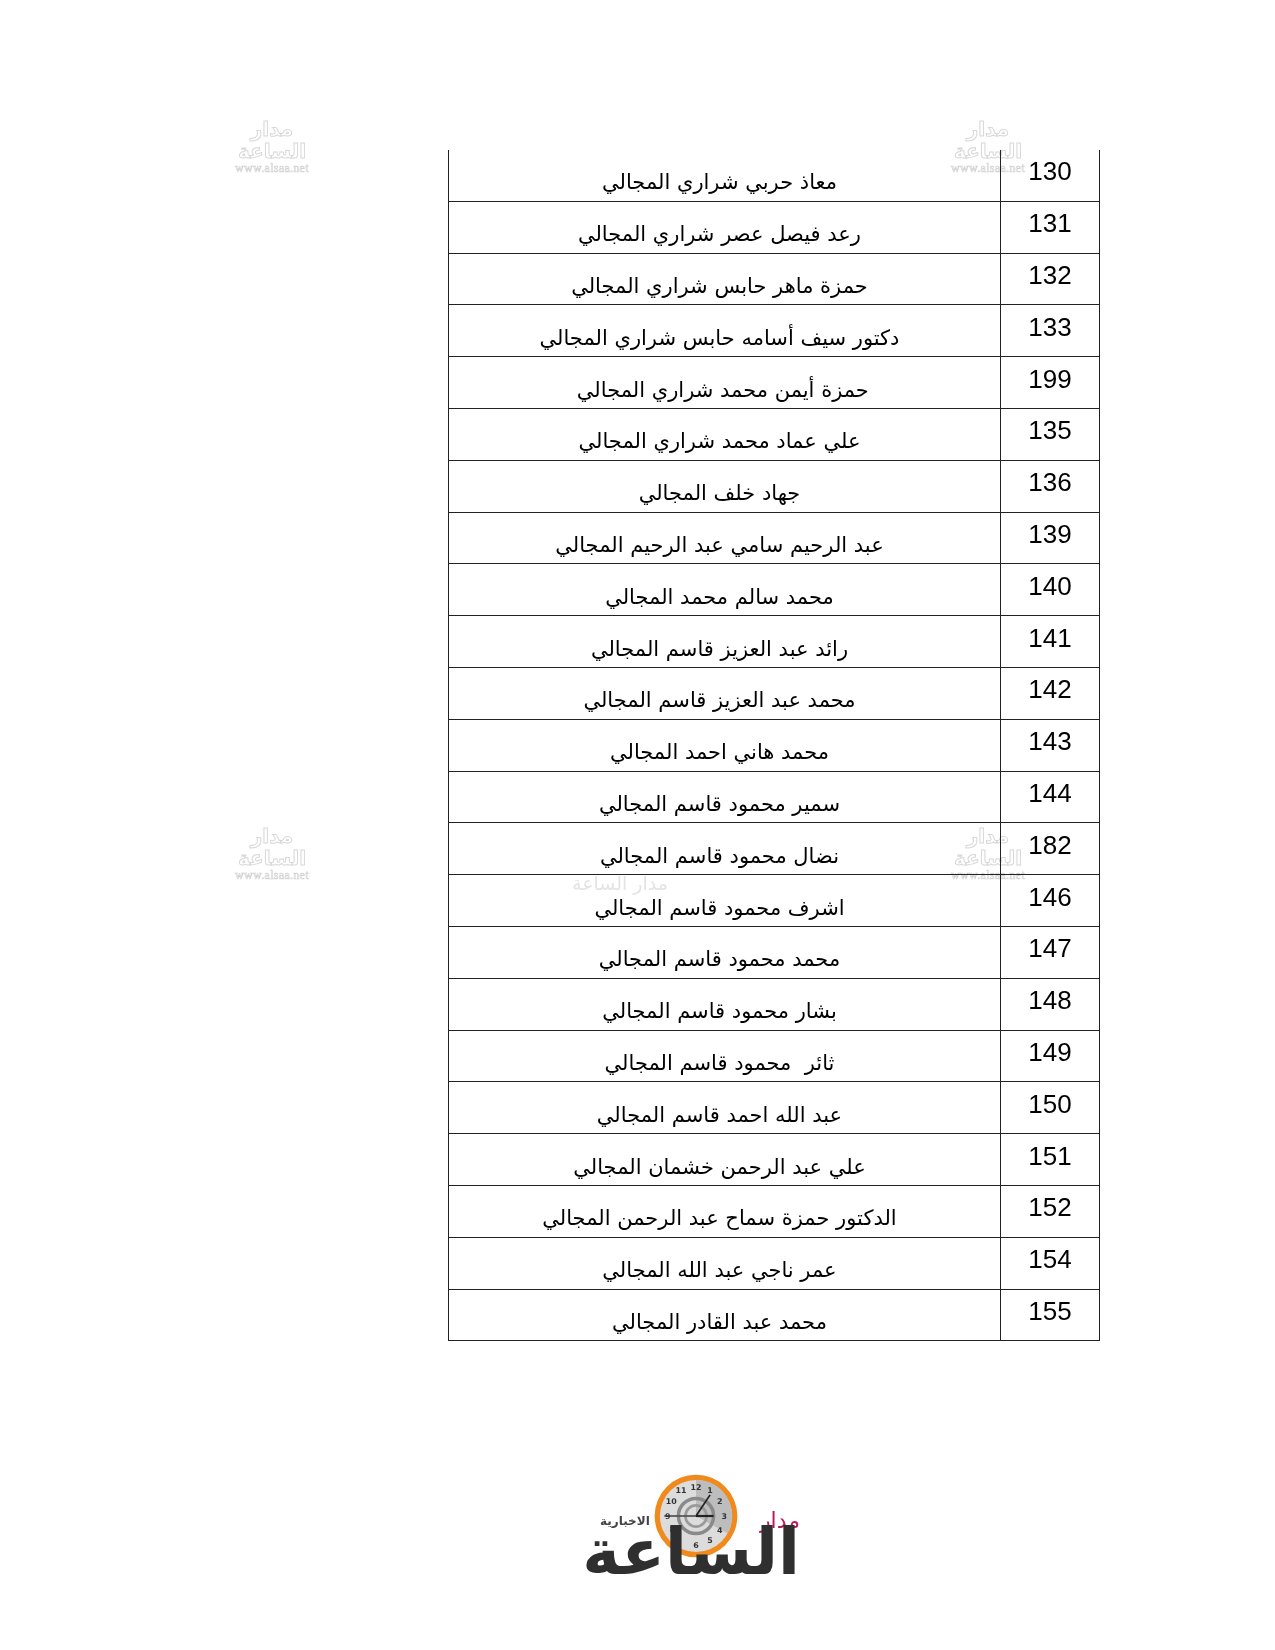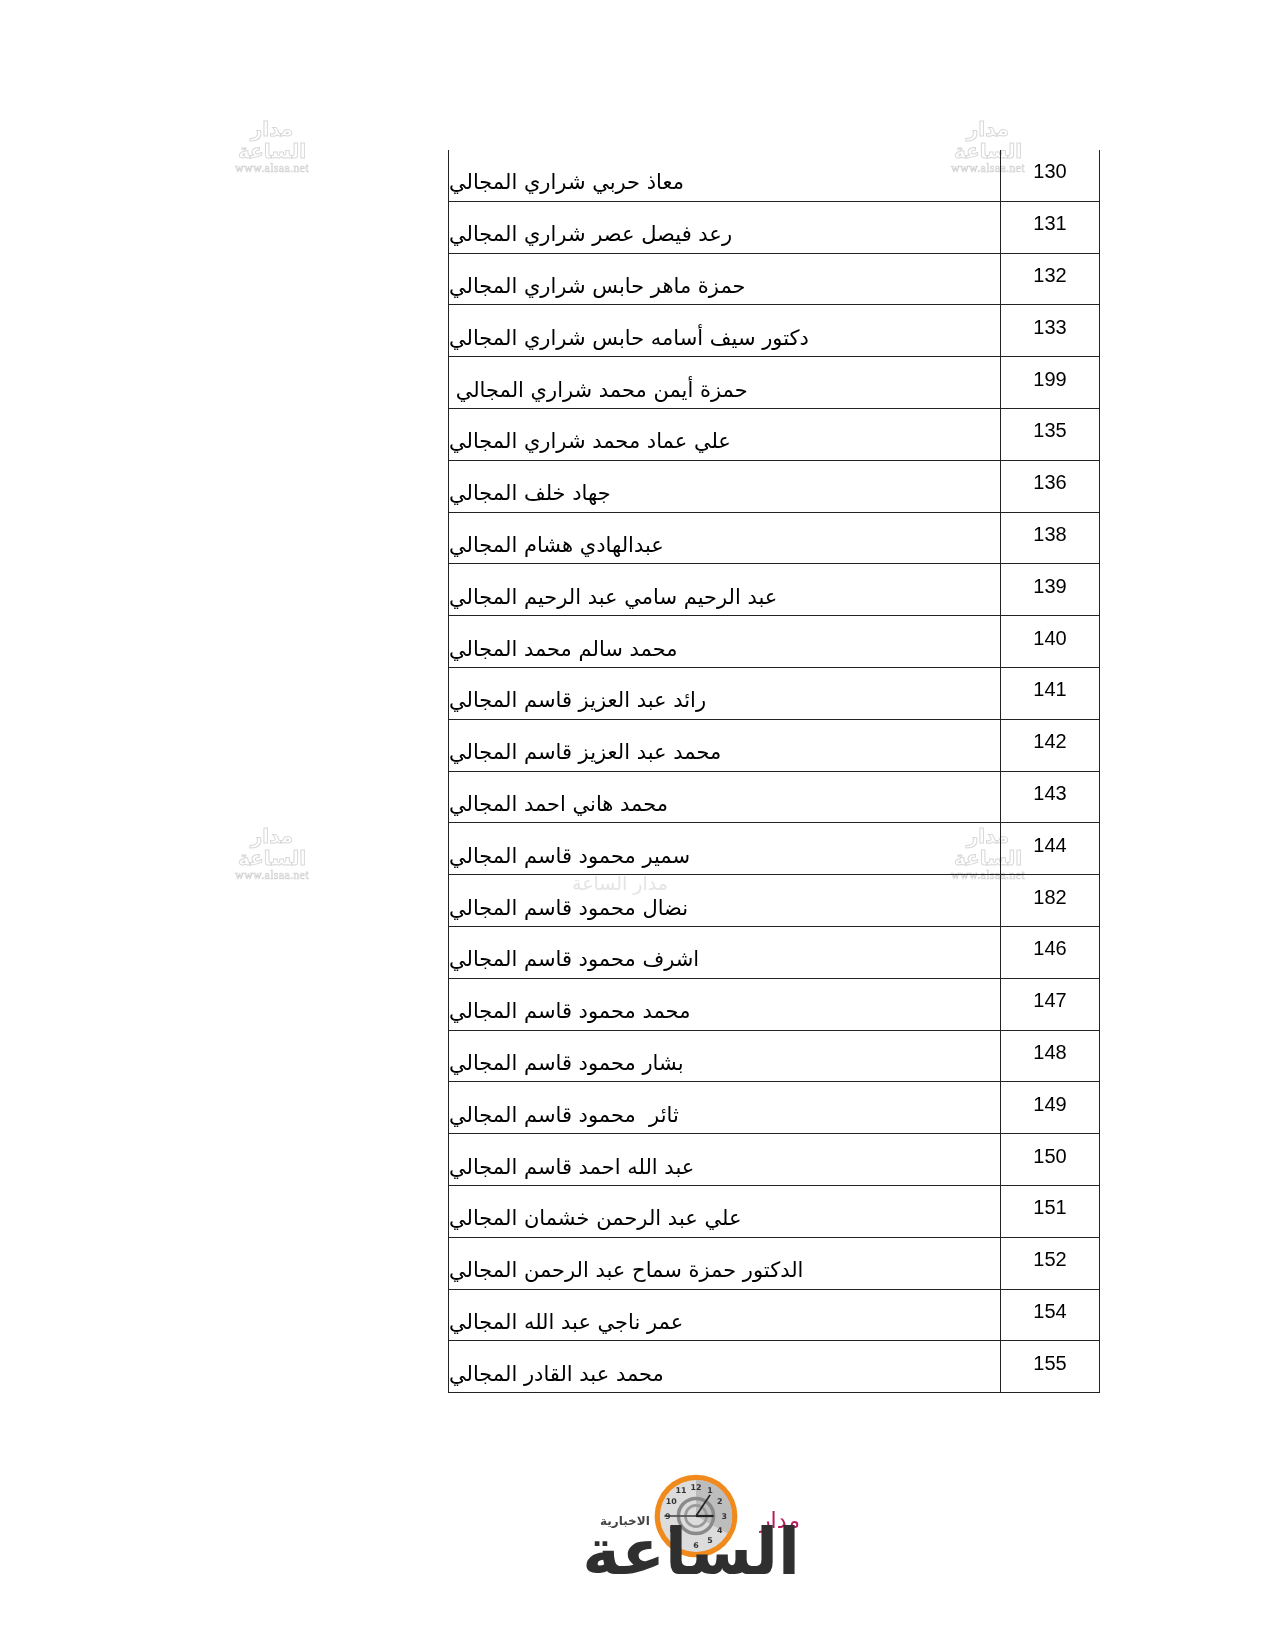--- a/index.html
+++ b/index.html
@@ -9,28 +9,28 @@
     }
     .page { position: absolute; left: 0; top: 0; width: 1275px; height: 1247px; }
     .names-table {
       position: absolute; left: 448px; top: 150px; width: 650px;
       border-collapse: collapse; table-layout: fixed;
     }
     .names-table td {
       height: 50.8px; padding: 0; border: 1px solid #222; vertical-align: middle;
     }
     .names-table tr:first-child td { border-top: none; }
-    .col-name { width: 551px; text-align: left; direction: rtl; }
+    .col-name { width: 551px; text-align: center; direction: rtl; }
     .col-num { width: 98px; text-align: center; }
     .name-text {
       display: block; font-size: 21px; color: #000; padding-right: 10px; padding-top: 14px;
       white-space: pre; line-height: 30px;
     }
     .num-text {
-      display: block; font-family: "Liberation Sans", sans-serif; font-size: 20px; color: #000;
+      display: block; font-family: "Liberation Sans", sans-serif; font-size: 26px; color: #000;
       padding-bottom: 8px; line-height: 30px;
     }
     .wm { position: absolute; color: #e6e6e6; text-align: center; pointer-events: none; }
     .wm-title { font-size: 20px; font-weight: bold; line-height: 22px;
       color: #fff; -webkit-text-stroke: 1px #d8d8d8; direction: rtl; }
     .wm-url { font-family: "Liberation Serif", serif; font-size: 12px; line-height: 12px;
       color: #fff; -webkit-text-stroke: 0.6px #d0d0d0; letter-spacing: 0.3px; }
     .wm-center { position: absolute; font-size: 19px; color: #e4e4e4; direction: rtl; }
     .logo { position: absolute; left: 600px; top: 1478px; width: 200px; height: 100px; }
     .logo-title { position: absolute; right: 0; top: 30px; font-size: 22px; font-weight: normal; color: #be185d; direction: rtl; }
@@ -110,28 +110,20 @@
           <td class="col-num">
             <span class="num-text">135</span>
           </td>
         </tr>
         <tr>
           <td class="col-name">
             <span class="name-text">جهاد خلف المجالي</span>
           </td>
           <td class="col-num">
             <span class="num-text">136</span>
-          </td>
-        </tr>
-        <tr>
-          <td class="col-name">
-            <span class="name-text">عبدالهادي هشام المجالي</span>
-          </td>
-          <td class="col-num">
-            <span class="num-text">138</span>
           </td>
         </tr>
         <tr>
           <td class="col-name">
             <span class="name-text">عبد الرحيم سامي عبد الرحيم المجالي</span>
           </td>
           <td class="col-num">
             <span class="num-text">139</span>
           </td>
         </tr>

